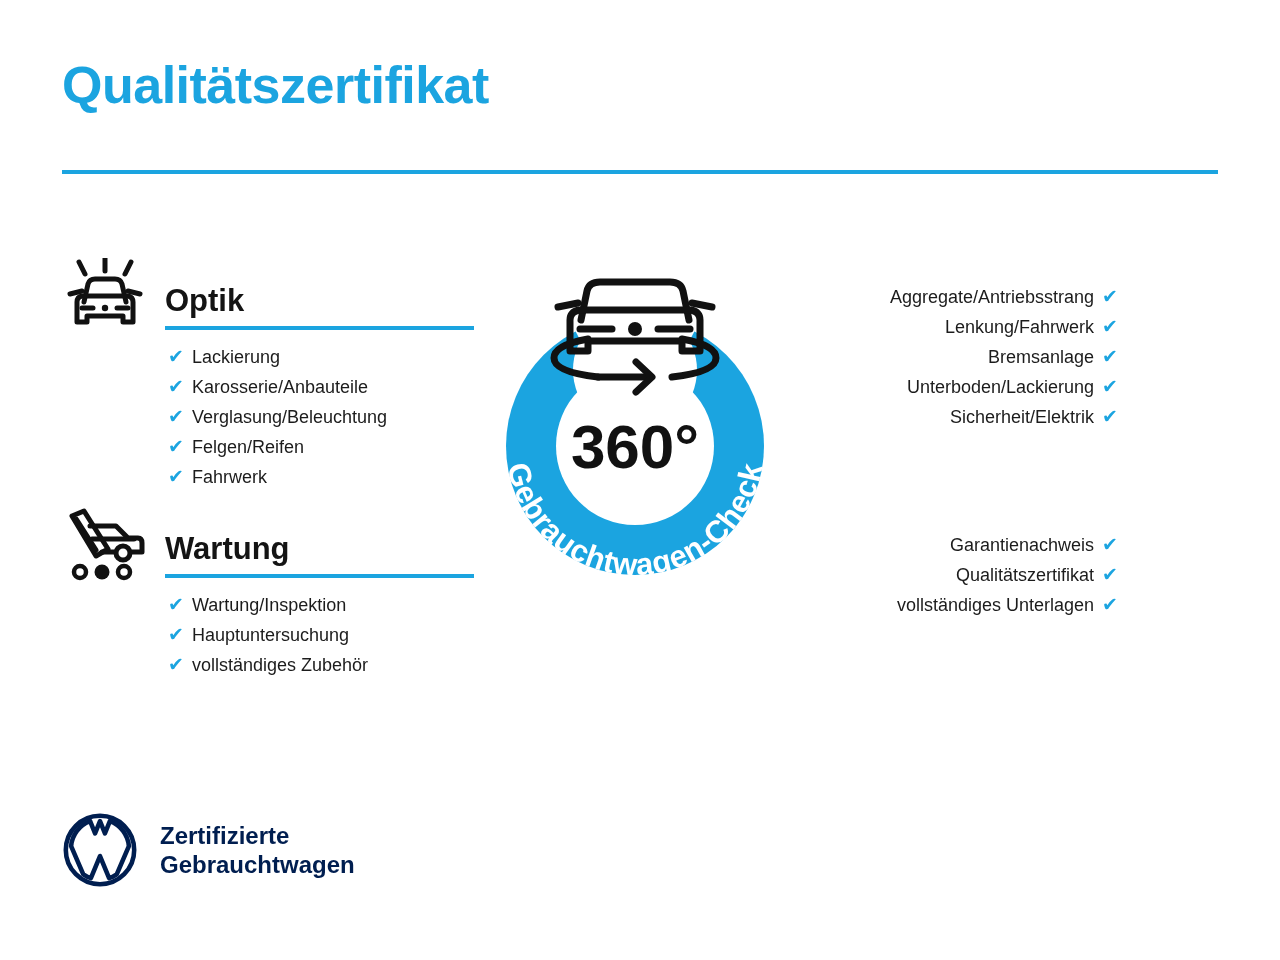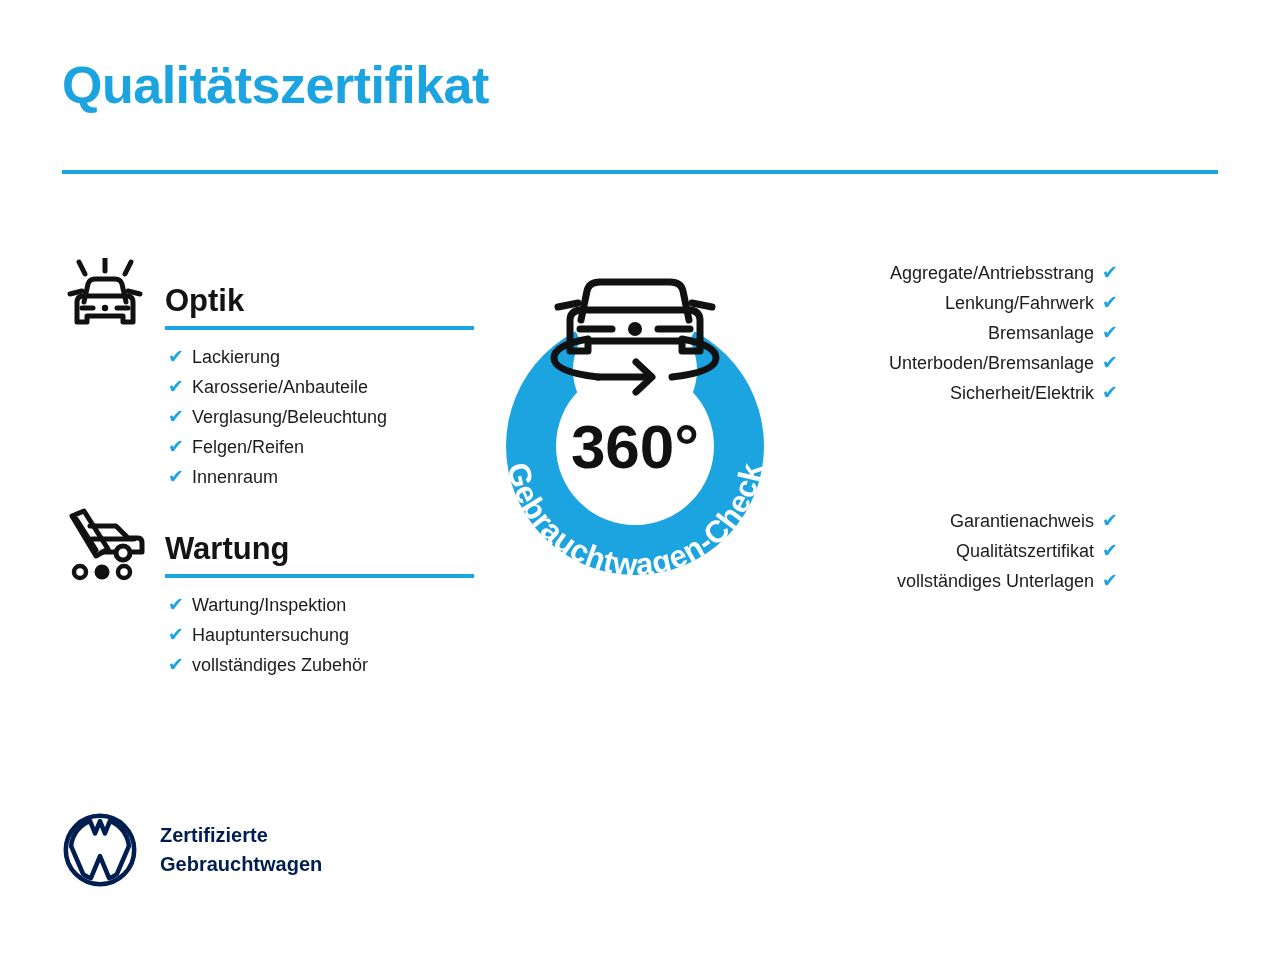--- a/index.html
+++ b/index.html
@@ -102,20 +102,21 @@
     display: flex;
     align-items: baseline;
     white-space: nowrap;
   }
   .left ul.checklist {
     padding-left: 106px;
   }
   .left ul.checklist li { justify-content: flex-start; }
   .right ul.checklist {
     padding-right: 100px;
+    margin-top: 24px;
   }
   .right ul.checklist li { justify-content: flex-end; }
 
   .tick {
     color: #1BA4E0;
     font-size: 19px;
     font-weight: 700;
     line-height: 30px;
   }
   .left  .tick { margin-right: 8px; }
@@ -141,21 +142,21 @@
     align-items: center;
   }
   .vw-mark {
     width: 76px;
     height: 76px;
     flex: none;
   }
   .vw-mark svg { display: block; width: 100%; height: 100%; }
   .vw-text {
     margin-left: 22px;
-    font-size: 20px;
+    font-size: 24px;
     font-weight: 700;
     line-height: 29px;
     color: #001E50;
     white-space: nowrap;
   }
 </style>
 </head>
 <body>
 
 <div class="page">
@@ -200,21 +201,21 @@
       <li>
           <span class="tick">✔</span>
           <span class="item-label">Verglasung/Beleuchtung</span>
         </li>
       <li>
           <span class="tick">✔</span>
           <span class="item-label">Felgen/Reifen</span>
         </li>
       <li>
           <span class="tick">✔</span>
-          <span class="item-label">Innenraum</span>
+          <span class="item-label">Fahrwerk</span>
         </li>
     </ul>
   </div>
 
   <div class="section sec-wartung left">
     <div class="sec-head">
       <span class="sec-icon">
         <svg viewBox="0 0 86 78" fill="none" stroke="#111111" stroke-width="5" stroke-linecap="round" stroke-linejoin="round">
 
           <path d="M10 10 L22 5 L46 43 L34 50 Z"></path>
@@ -257,21 +258,21 @@
         </li>
       <li>
           <span class="item-label">Lenkung/Fahrwerk</span>
           <span class="tick">✔</span>
         </li>
       <li>
           <span class="item-label">Bremsanlage</span>
           <span class="tick">✔</span>
         </li>
       <li>
-          <span class="item-label">Unterboden/Bremsanlage</span>
+          <span class="item-label">Unterboden/Lackierung</span>
           <span class="tick">✔</span>
         </li>
       <li>
           <span class="item-label">Sicherheit/Elektrik</span>
           <span class="tick">✔</span>
         </li>
     </ul>
   </div>
 
   <div class="section sec-garantie right">

